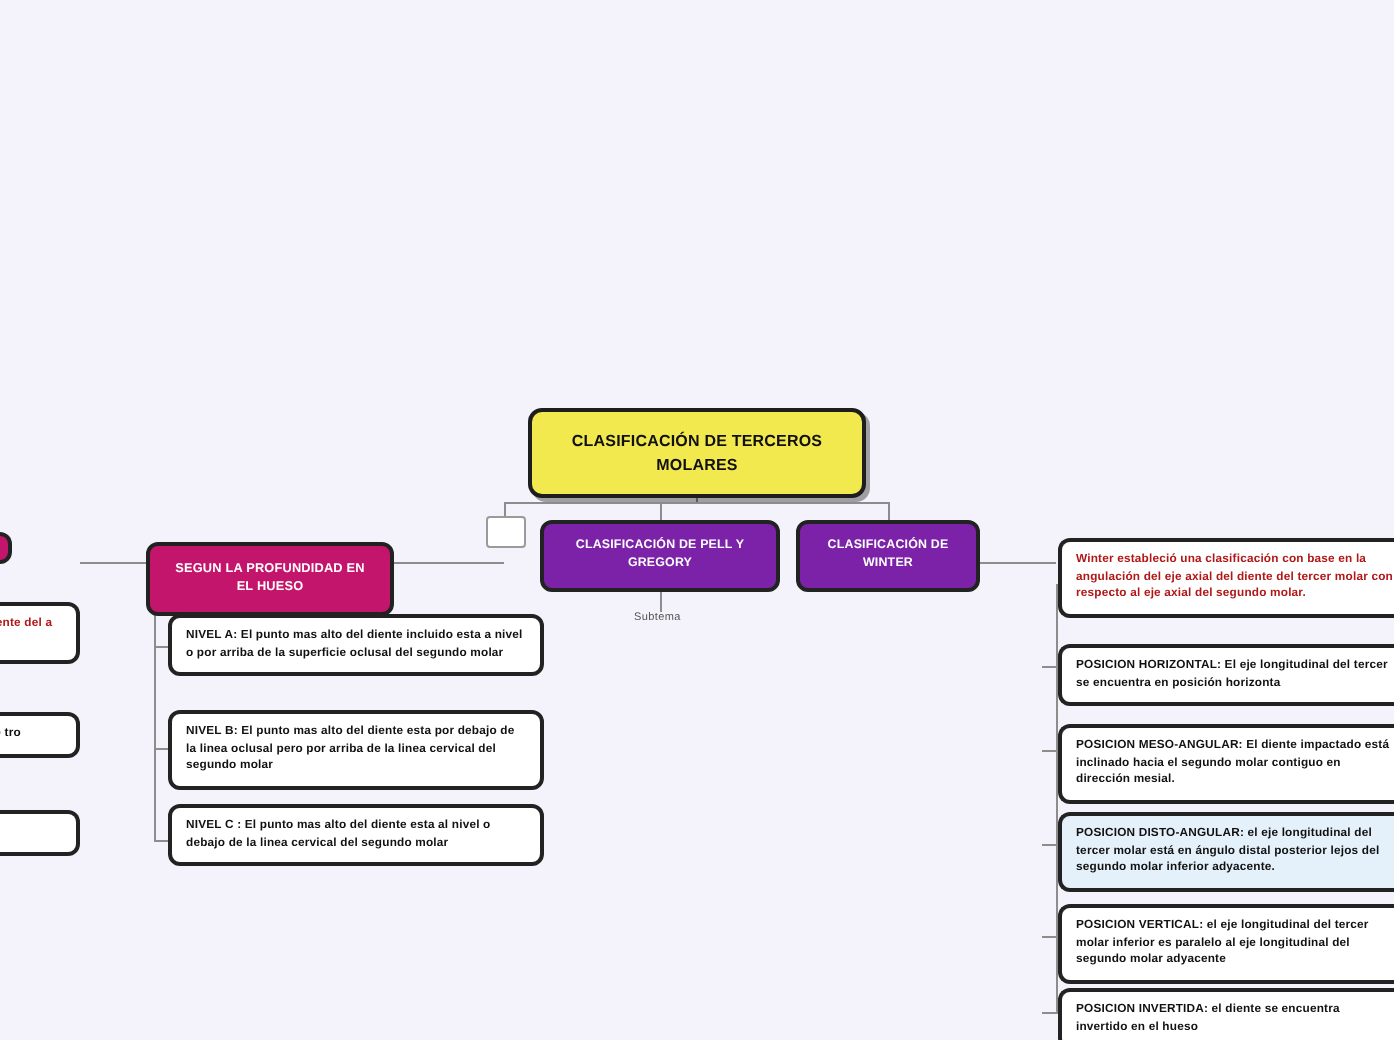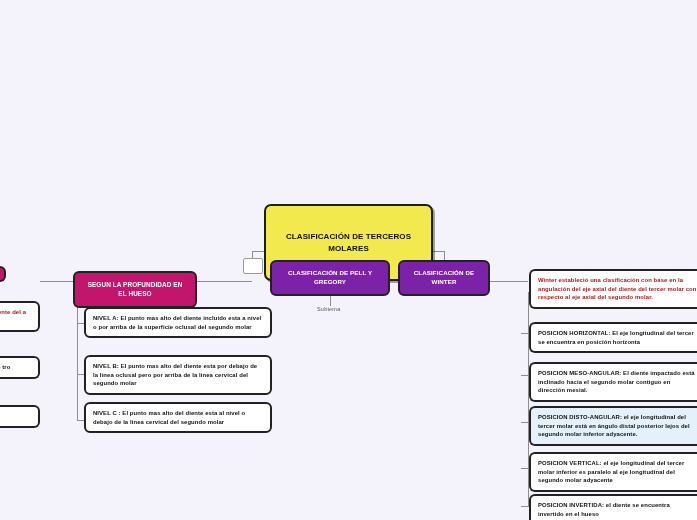--- a/index.html
+++ b/index.html
@@ -30,21 +30,21 @@
     line-height: 1.45;
     font-weight: bold;
     letter-spacing: 0.1px;
   }
   .root {
     background: #f2e94e;
     border: 2px solid #1d1d1d;
     color: #111;
     font-size: 8px;
     text-align: center;
-    padding: 25px 10px;
+    padding: 9px 10px;
     border-radius: 7px;
     box-shadow: 2px 2px 0 rgba(0,0,0,0.35);
   }
   .magenta {
     background: #c2156b;
     color: #ffffff;
     text-align: center;
     font-size: 6.4px;
     padding: 7px 8px;
   }

